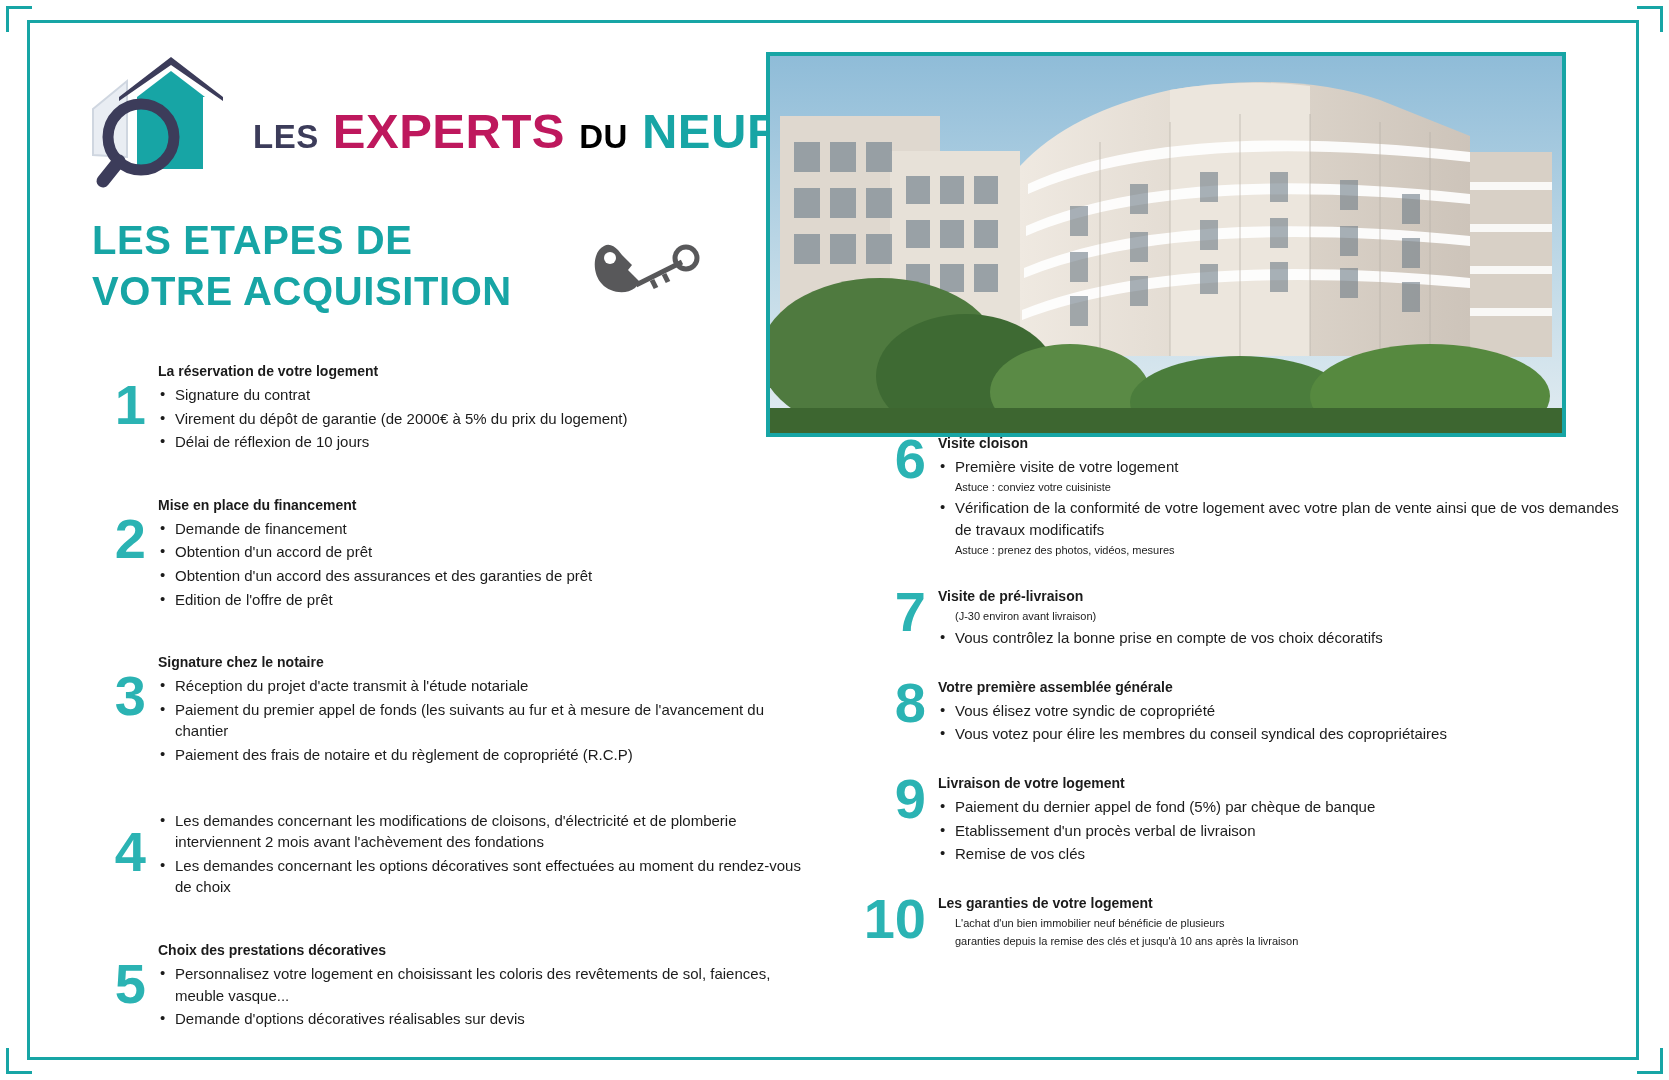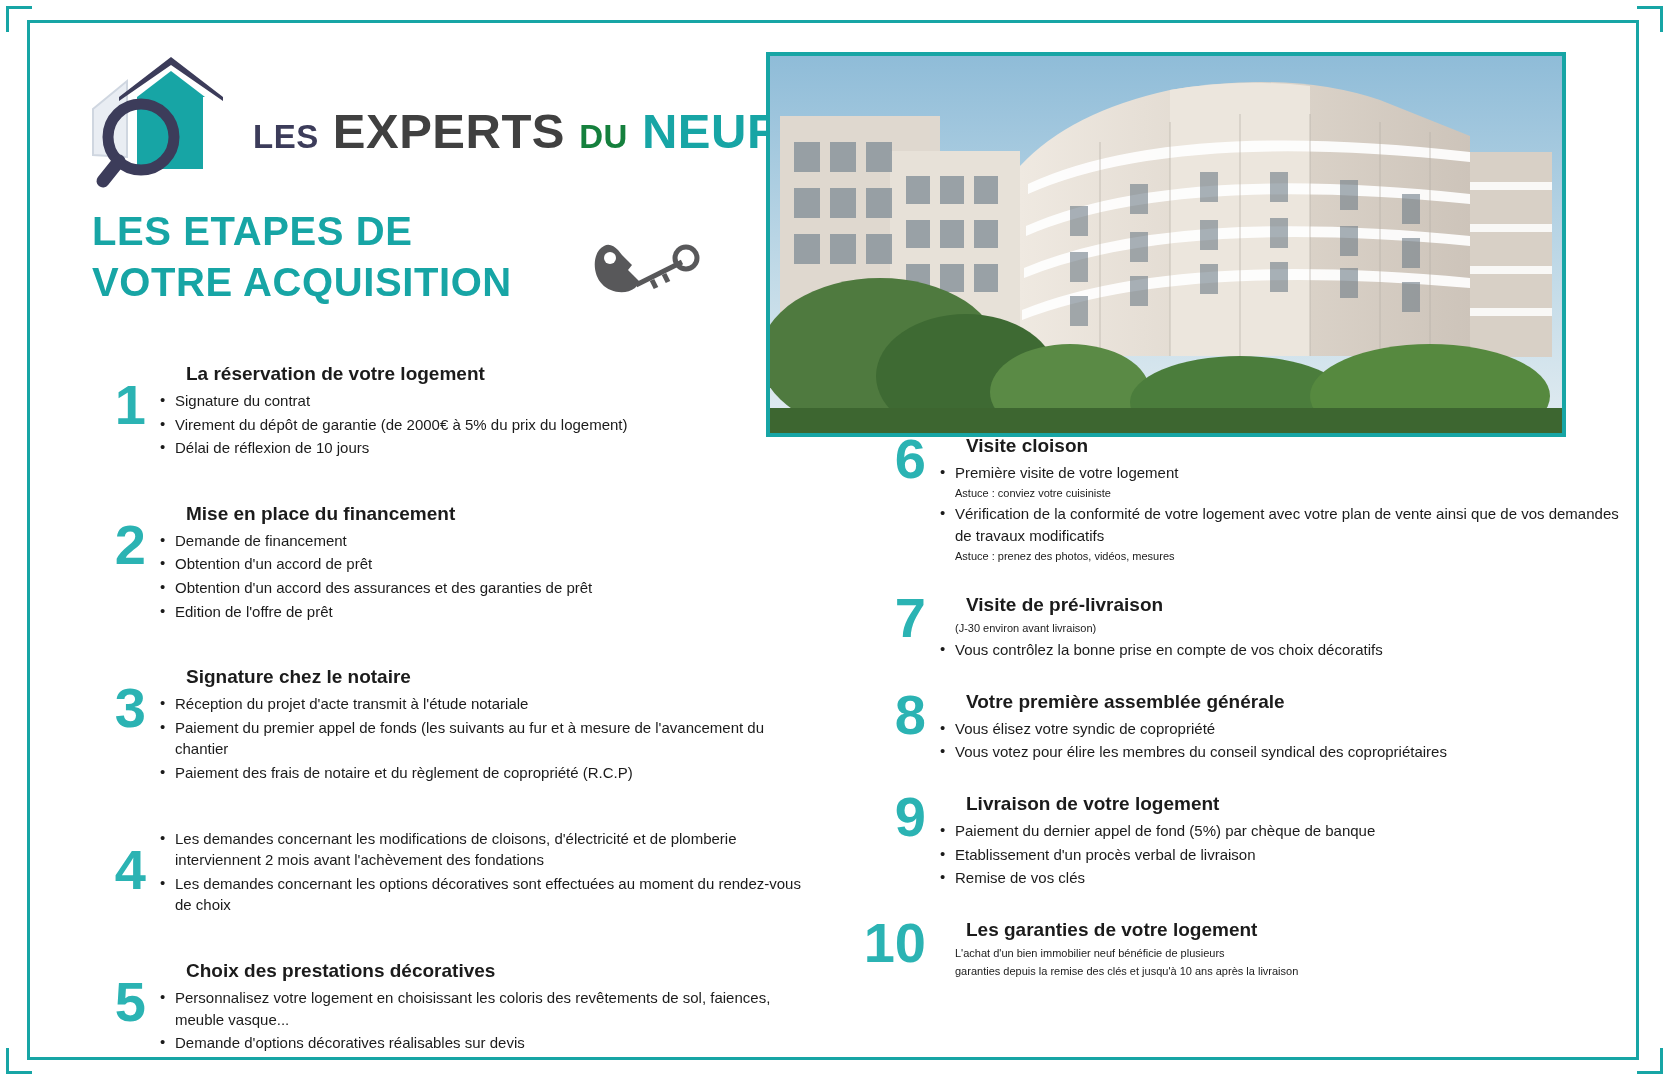--- a/index.html
+++ b/index.html
@@ -29,27 +29,27 @@
 
   
   .logo-block { position: absolute; left: 45px; top: 22px; width: 660px; height: 140px; }
   .logo-mark { position: absolute; left: 10px; top: 6px; width: 145px; height: 140px; }
   .logo-text {
     position: absolute; left: 178px; top: 58px;
     font-size: 49px; font-weight: bold; letter-spacing: .5px;
     white-space: nowrap;
   }
   .logo-text .les { color: #3c3c5a; font-size: 33px; margin-top: 24px; }
-  .logo-text .experts { color: #404040; }
-  .logo-text .du { color: #15803d; font-size: 33px; }
+  .logo-text .experts { color: #be185d; }
+  .logo-text .du { color: #000000; font-size: 33px; }
   .logo-text .neuf { color: #17a5a5; }
 
   
   .heading {
-    position: absolute; left: 62px; top: 183px;
+    position: absolute; left: 62px; top: 192px;
     font-size: 40px; font-weight: bold; color: #17a5a5;
     line-height: 1.28; letter-spacing: .6px;
   }
   .keys-icon { position: absolute; left: 560px; top: 215px; width: 110px; height: 70px; }
 
   
   .hero {
     position: absolute; left: 736px; top: 29px;
     width: 800px; height: 385px;
     border: 4px solid #17a5a5;
@@ -63,23 +63,22 @@
 
   .step { position: relative; margin-bottom: 22px; }
   .step .num {
     position: absolute; left: 0; top: 0;
     width: 86px; text-align: right;
     font-size: 56px; font-weight: bold; color: #2bb3b3;
     line-height: 1;
   }
   .step .body { margin-left: 98px; }
   .step .title {
-    font-size: 19px; font-weight: bold; color: #1b1b1b;
+    font-size: 14px; font-weight: bold; color: #1b1b1b;
     margin-bottom: 5px;
-    margin-left: 28px;
   }
   .step ul { list-style: none; }
   .step li {
     position: relative; padding-left: 17px;
     font-size: 15px; color: #1b1b1b; line-height: 1.44;
     margin-bottom: 2px;
   }
   .step li::before {
     content: "•"; position: absolute; left: 2px; top: -1px;
     font-size: 15px; color: #1b1b1b;

